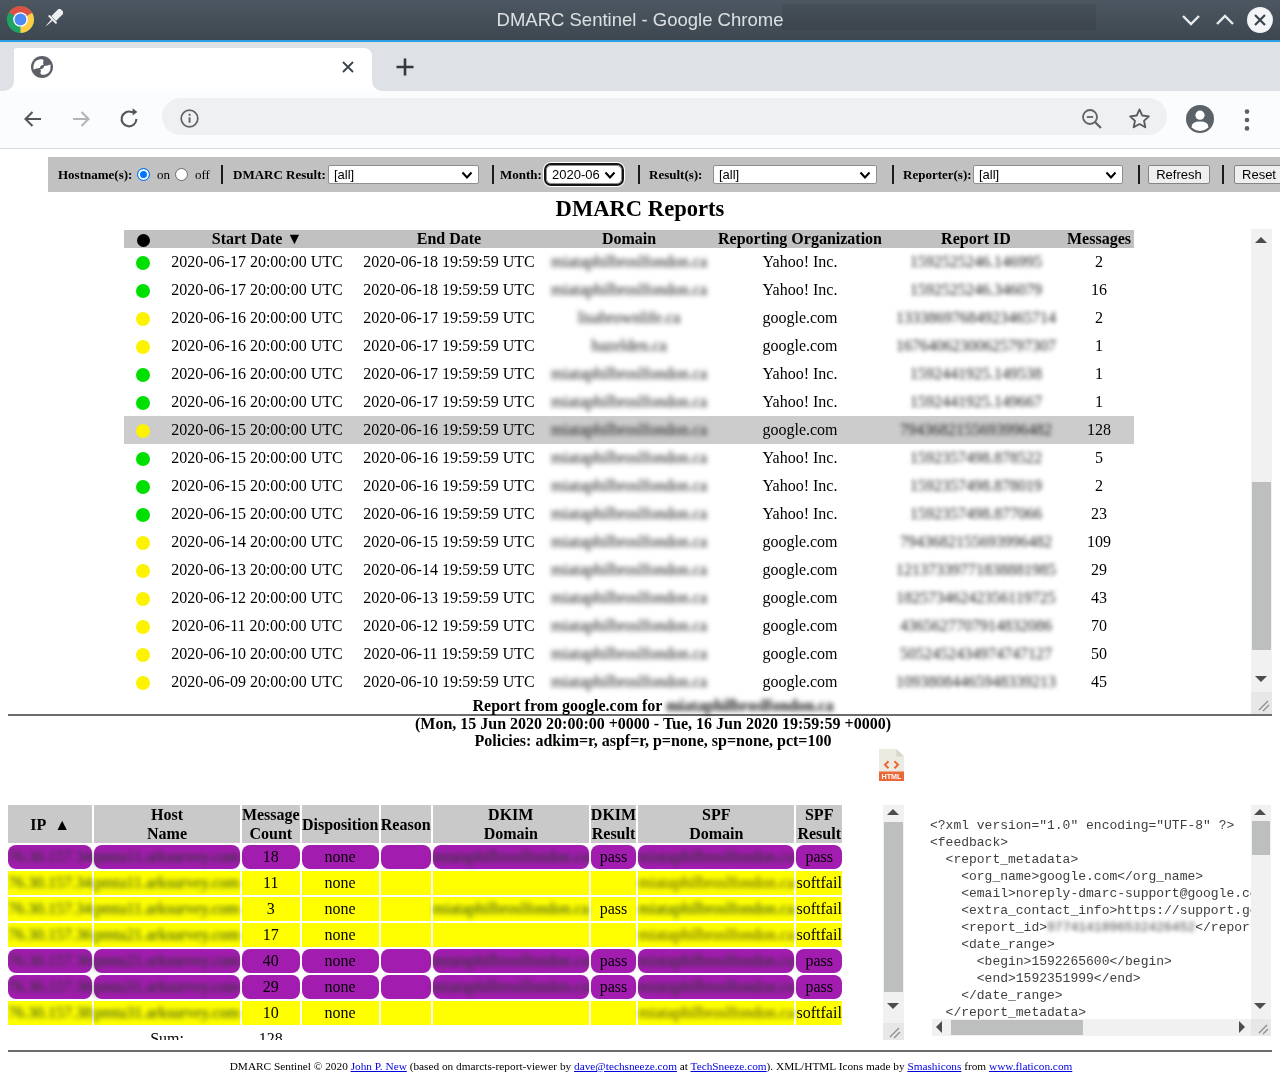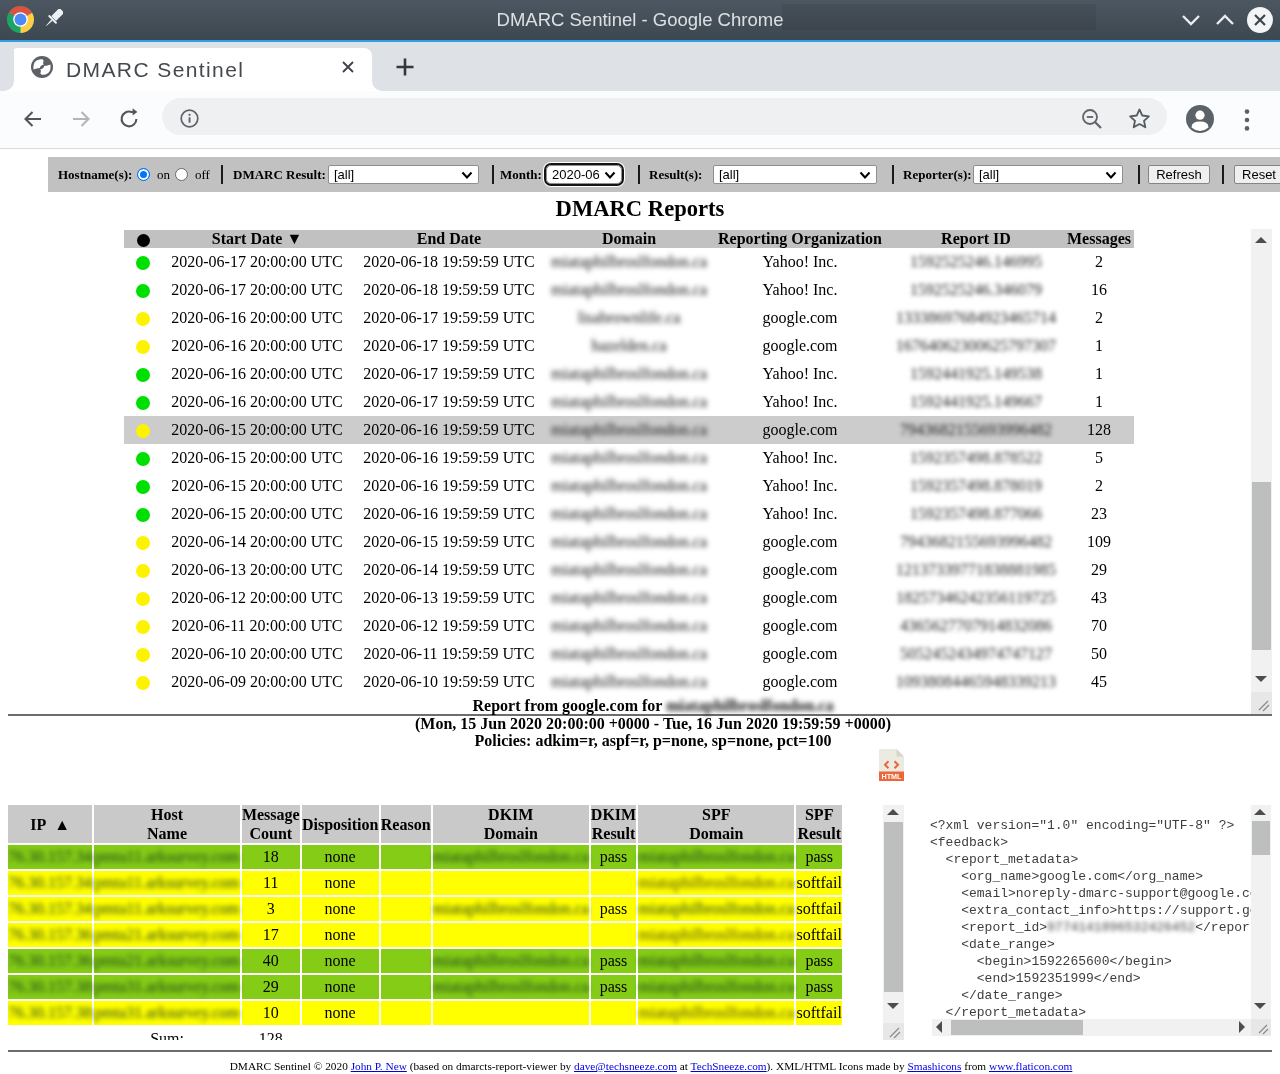--- a/index.html
+++ b/index.html
@@ -73,21 +73,21 @@
   hr.rule { position:absolute; left:8px; width:1264px; border:none; border-top:2px solid #6d6d6d; }
 
   #reportHead { left:0; top:697px; width:1224px; text-align:center; font-size:16px;
      font-weight:bold; line-height:17.5px; color:#000;margin-left:41px; }
 
   
   #detailWrap { left:8px; top:805px; width:836px; height:235px; overflow:hidden; }
   #detailTable { border-collapse:separate; border-spacing:2px; font-size:16px; margin-left:-2px; margin-top:-2px; }
   #detailTable th { background:#c9c9c9; font-weight:bold; height:38px; text-align:center; vertical-align:middle; line-height:19px;}
   #detailTable td { height:24px; text-align:center; vertical-align:middle; }
-  #detailTable .gr td { background:#84cc16; }
+  #detailTable .gr td { background:#a21caf;border-radius:8px; }
   #detailTable .yl td { background:#ffff00; }
   #detailTable .sum td { background:#fff; }
   .w0{width:89px;} .w1{width:146px;} .w2{width:62px;} .w3{width:84px;} .w4{width:60px;margin-left:37px;}
   .w5{width:153px;} .w6{width:50px;} .w7{width:159px;} .w8{width:51px;}
 
   
   #xmlPanel { left:930px; top:805px; width:321px; height:214px; overflow:hidden; padding-top:11.5px;
     font-family:"Liberation Mono", monospace; font-size:13px; line-height:17px;
     color:#3e3e3e; white-space:pre; }
 
@@ -131,21 +131,20 @@
   <svg class="abs" style="left:1253px; top:13px;" width="14" height="14" viewBox="0 0 14 14">
     <path d="M2 2 L12 12 M12 2 L2 12" fill="none" stroke="#3c454e" stroke-width="2.2"></path>
   </svg>
 
   <div id="tabstrip" class="abs"></div>
   <div id="tab" class="abs"></div>
   <div class="abs" style="left:0px; top:80px; width:14px; height:11px; background:#fff;"></div>
   <div class="abs" style="left:0px; top:42px; width:14px; height:49px; background:#dee1e6; border-radius:0 0 10px 0;"></div>
   <div class="abs" style="left:368px; top:80px; width:16px; height:11px; background:#fff;"></div>
   <div class="abs" style="left:372px; top:42px; width:30px; height:49px; background:#dee1e6; border-radius:0 0 0 10px;"></div>
-  <div id="tabTitle" class="abs">DMARC Sentinel</div>
 
   <svg class="abs" style="left:31px; top:56px;" width="22" height="22" viewBox="0 0 22 22">
     <circle cx="11" cy="11" r="11" fill="#5b6167"></circle>
     <g fill="#fff">
       <path id="sw" d="M2.6 13.6 Q1.6 7.6 5.2 4.8 Q8.2 2.6 11.3 3.3 Q13.4 4.1 12.3 5.9 Q11.4 7.2 12.9 8.4 Q9.3 9.2 8.8 12.0 Q5.4 12.2 2.6 13.6 Z"></path>
       <use href="#sw" transform="rotate(180 11 11)"></use>
     </g>
   </svg>
 
   <svg class="abs" style="left:342px; top:61px;" width="12" height="12" viewBox="0 0 12 12">

